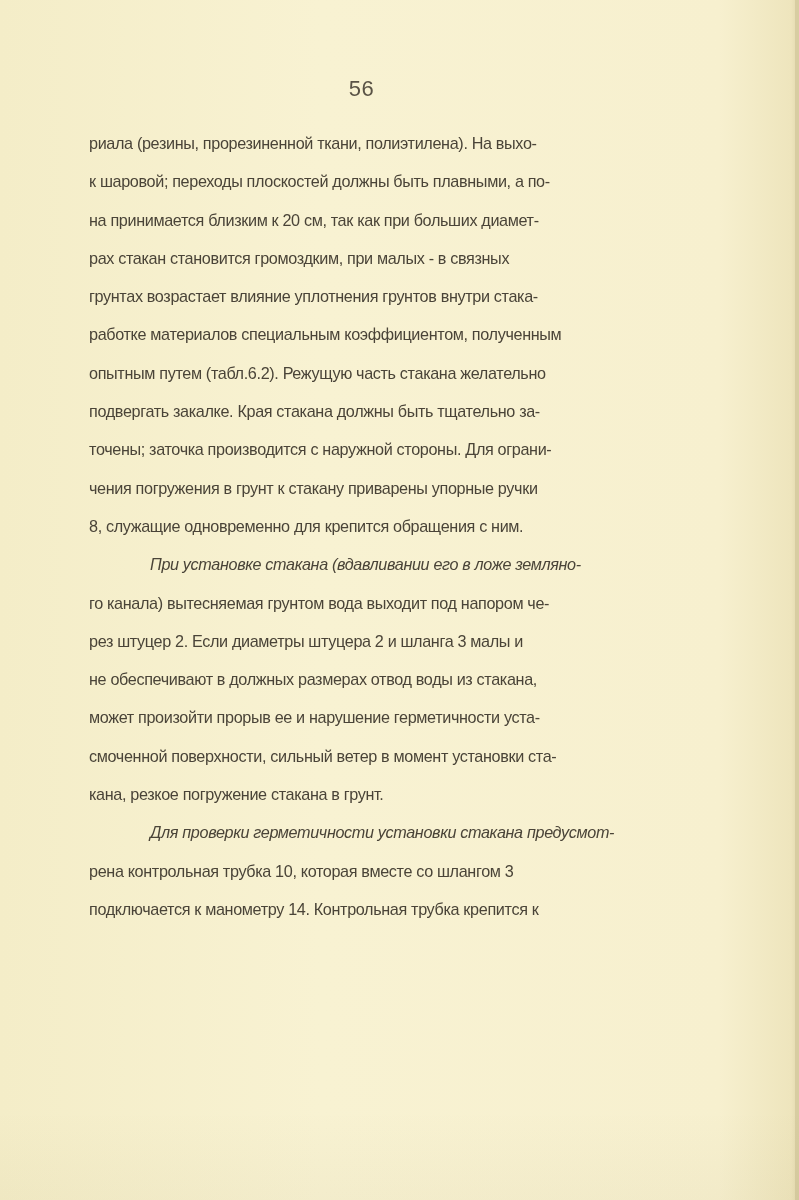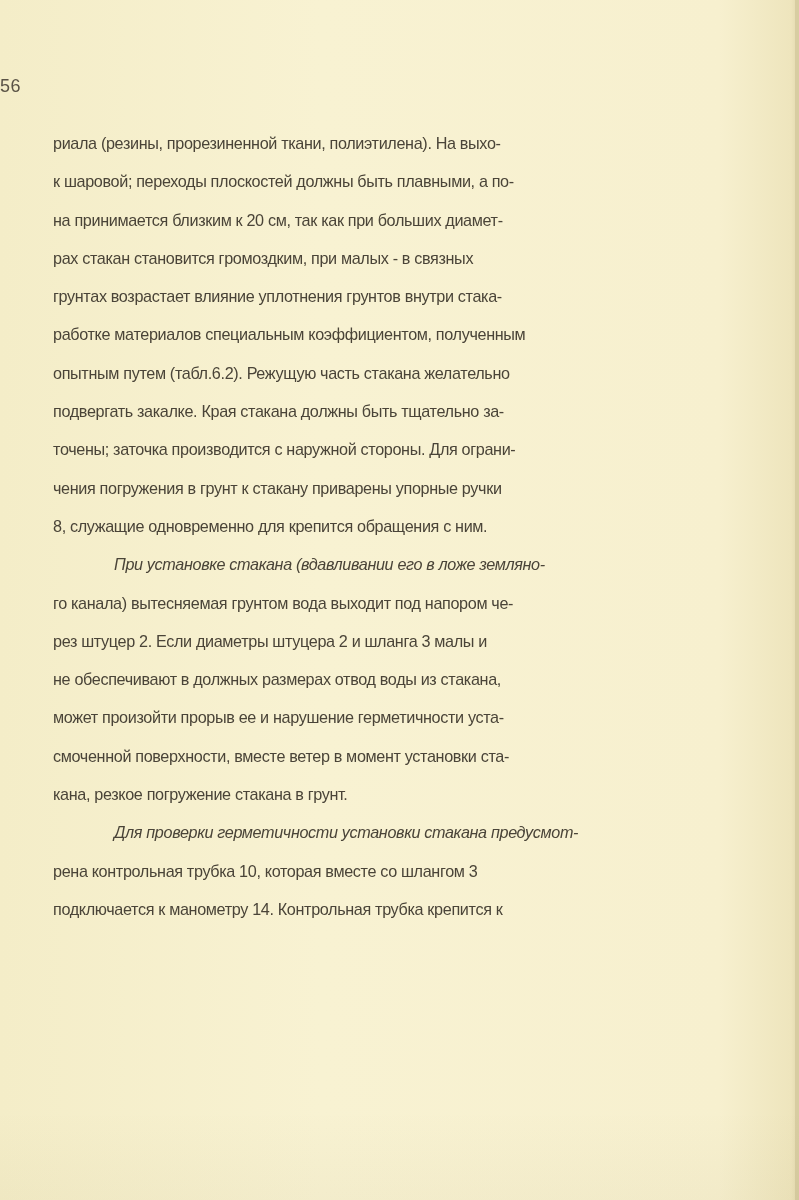--- a/index.html
+++ b/index.html
@@ -12,33 +12,34 @@
   }
   .page {
     position: absolute; left: 0; top: 0; width: 799px; height: 1200px;
     background: linear-gradient(90deg, #f4edc8 0%, #f8f2d2 40%, #f7f0cf 90%, #eee5bd 99%, #e2d8ae 100%);
   }
   .right-edge {
     position: absolute; right: 0; top: 0; width: 4px; height: 1200px;
     background: #d8cda2;
   }
   .page-number {
-    position: absolute; top: 76px; left: 0; width: 723px; 
+    position: absolute; top: 76px; left: 0; width: 723px; text-align: center;
     font-family: "Liberation Sans", "DejaVu Sans", sans-serif;
-    font-size: 18px; color: #5a5346; letter-spacing: 0.5px;
+    font-size: 22px; color: #5a5346; letter-spacing: 0.5px;
   }
   .body-text {
     position: absolute; left: 53px; top: 124px; width: 700px;
   }
   .line {
     height: 38.3px; line-height: 38.3px;
     font-size: 16.2px; white-space: nowrap;
     letter-spacing: -0.35px;
     font-family: "Liberation Sans Narrow", "Liberation Sans", "DejaVu Sans", sans-serif;
     transform-origin: left center;
+    margin-left: 36px;
   }
   .indent { padding-left: 61px; font-style: italic; }
   .bottom-scan-noise {
     position: absolute; left: 0; top: 1110px; width: 799px; height: 90px;
     background: linear-gradient(180deg, rgba(0,0,0,0) 0%, rgba(120,100,40,0.04) 100%);
   }
 </style>
 </head>
 <body>
 
@@ -62,21 +63,21 @@
       <div class="line">чения погружения в грунт к стакану приварены упорные ручки</div>
       <div class="line">8, служащие одновременно для крепится обращения с ним.</div>
     </div>
 
     <div>
       <div class="line indent">При установке стакана (вдавливании его в ложе земляно-</div>
       <div class="line">го канала) вытесняемая грунтом вода выходит под напором че-</div>
       <div class="line">рез штуцер 2. Если диаметры штуцера 2 и шланга 3 малы и</div>
       <div class="line">не обеспечивают в должных размерах отвод воды из стакана,</div>
       <div class="line">может произойти прорыв ее и нарушение герметичности уста-</div>
-      <div class="line">смоченной поверхности, вместе ветер в момент установки ста-</div>
+      <div class="line">смоченной поверхности, сильный ветер в момент установки ста-</div>
       <div class="line">кана, резкое погружение стакана в грунт.</div>
     </div>
 
     <div>
       <div class="line indent">Для проверки герметичности установки стакана предусмот-</div>
       <div class="line">рена контрольная трубка 10, которая вместе со шлангом 3</div>
       <div class="line">подключается к манометру 14. Контрольная трубка крепится к</div>
     </div>
   </div>
 

